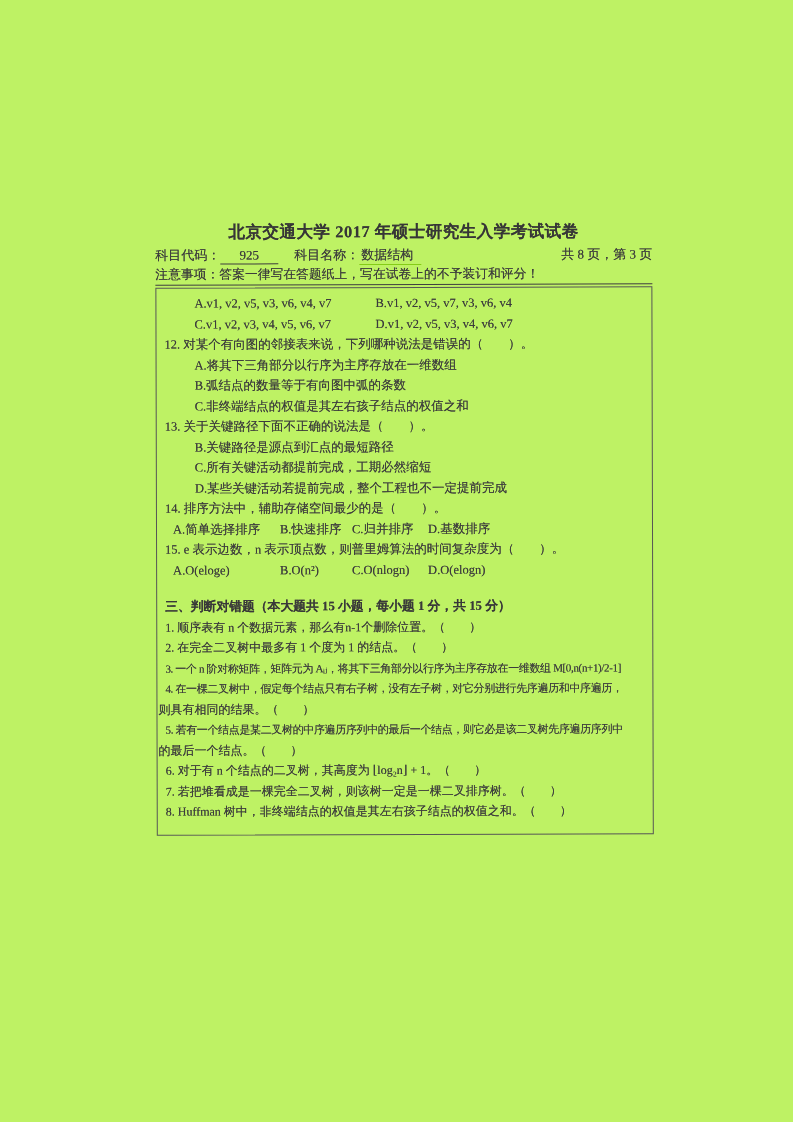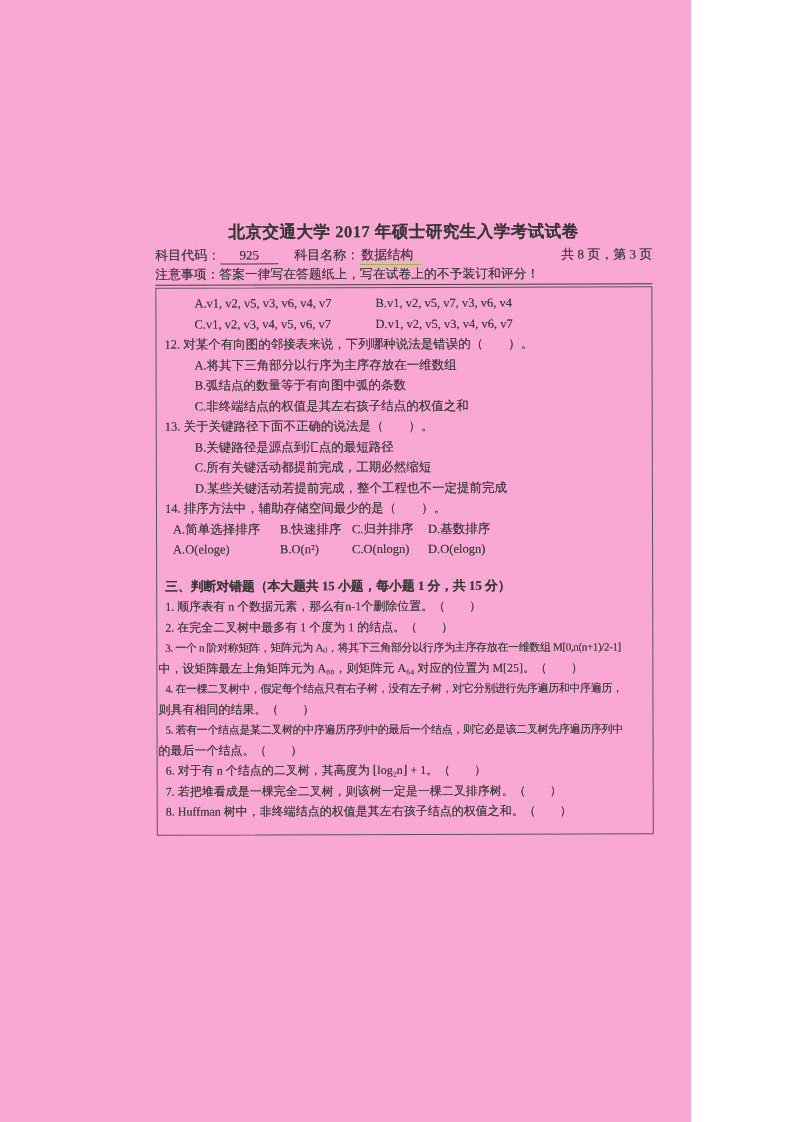--- a/index.html
+++ b/index.html
@@ -1,21 +1,21 @@
 <!DOCTYPE html>
 <html><head>
 <meta charset="utf-8">
 <style>
   * { margin: 0; padding: 0; box-sizing: border-box; }
   html, body { background: #ffffff; }
   .page {
     position: relative;
-    width: 691px;
+    width: 793px;
     height: 1122px;
-    background: #f9a8d4;
+    background: #bef264;
     overflow: hidden;
     font-family: "Liberation Serif", "DejaVu Serif", serif;
   }
   .doc {
     position: absolute;
     left: 156px;
     top: 221px;
     width: 497px;
     color: #3c3c3c;
     transform: rotate(-0.15deg);
@@ -120,35 +120,35 @@
       <div class="stem">13. 关于关键路径下面不正确的说法是（　　）。</div>
       <div class="opt">B.关键路径是源点到汇点的最短路径</div>
       <div class="opt">C.所有关键活动都提前完成，工期必然缩短</div>
       <div class="opt">D.某些关键活动若提前完成，整个工程也不一定提前完成</div>
 
       <div class="stem">14. 排序方法中，辅助存储空间最少的是（　　）。</div>
       <div class="inline-opts">
         <span class="c1">A.简单选择排序</span><span class="c2">B.快速排序</span><span class="c3">C.归并排序</span><span>D.基数排序</span>
       </div>
 
+      <div class="stem">15. e 表示边数，n 表示顶点数，则普里姆算法的时间复杂度为（　　）。</div>
       <div class="inline-opts">
         <span class="c1">A.O(eloge)</span><span class="c2">B.O(n²)</span><span class="c3">C.O(nlogn)</span><span>D.O(elogn)</span>
       </div>
 
       <div class="sec-head">三、判断对错题（本大题共 15 小题，每小题 1 分，共 15 分）</div>
 
       <div class="jitem">
         <div class="jline">1. 顺序表有 n 个数据元素，那么有n-1个删除位置。（　　）</div>
       </div>
       <div class="jitem">
         <div class="jline">2. 在完全二叉树中最多有 1 个度为 1 的结点。（　　）</div>
       </div>
       <div class="jitem">
         <div class="jline long">3. 一个 n 阶对称矩阵，矩阵元为 Aᵢⱼ，将其下三角部分以行序为主序存放在一维数组 M[0,n(n+1)/2-1]</div>
-        <div class="jline cont">中，设矩阵最左上角矩阵元为 A₀₀，则矩阵元 A₆₄ 对应的位置为 M[25]。（　　）</div>
       </div>
       <div class="jitem">
         <div class="jline long">4. 在一棵二叉树中，假定每个结点只有右子树，没有左子树，对它分别进行先序遍历和中序遍历，</div>
         <div class="jline cont">则具有相同的结果。（　　）</div>
       </div>
       <div class="jitem">
         <div class="jline long">5. 若有一个结点是某二叉树的中序遍历序列中的最后一个结点，则它必是该二叉树先序遍历序列中</div>
         <div class="jline cont">的最后一个结点。（　　）</div>
       </div>
       <div class="jitem">

